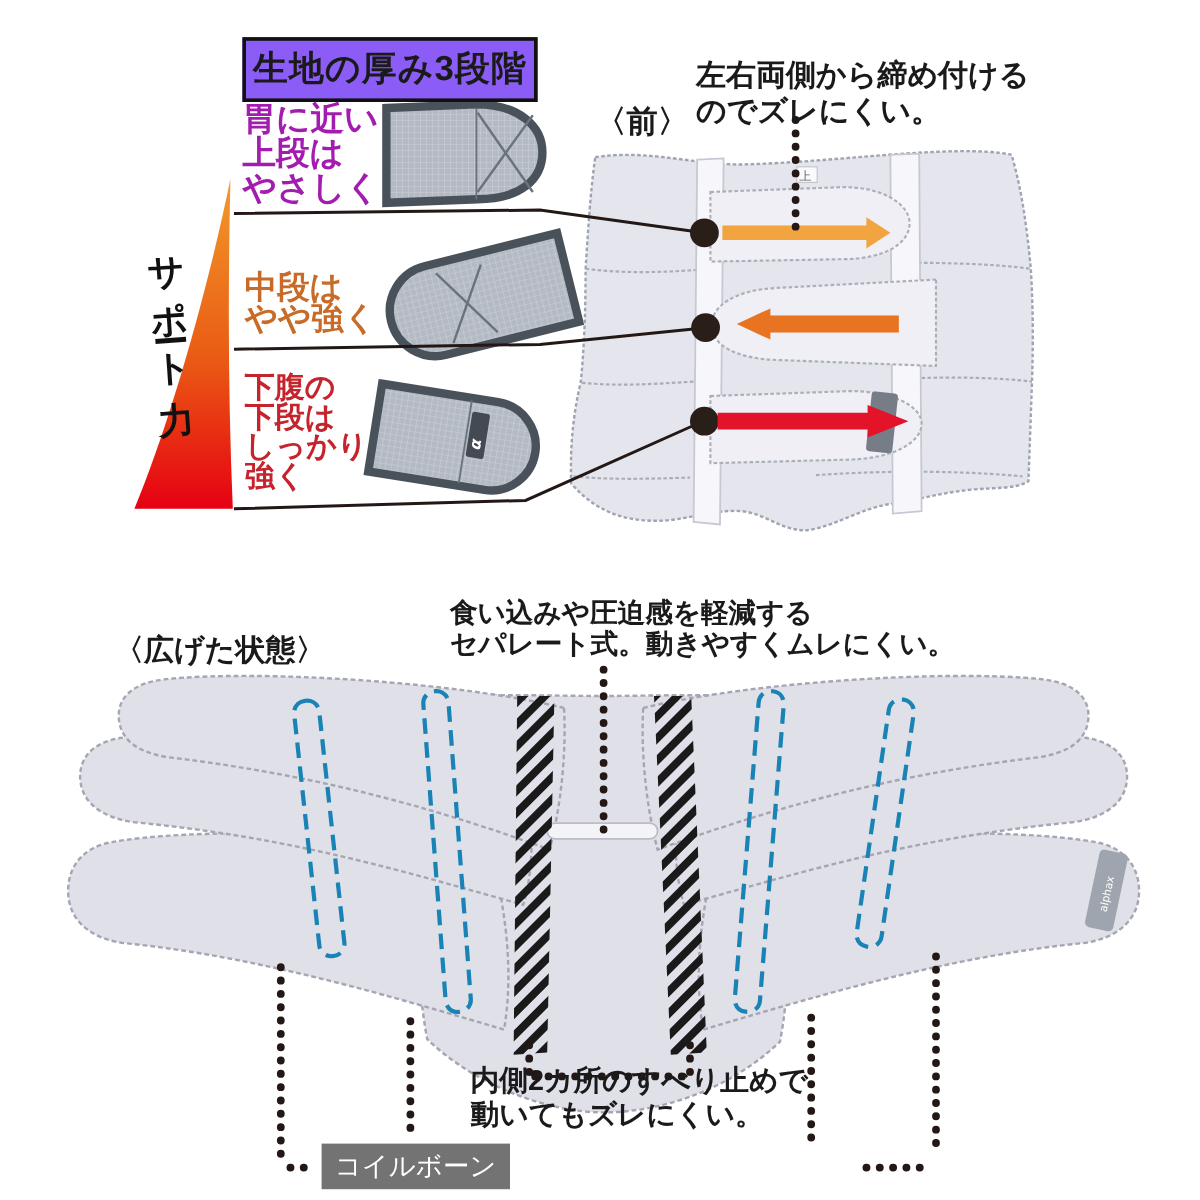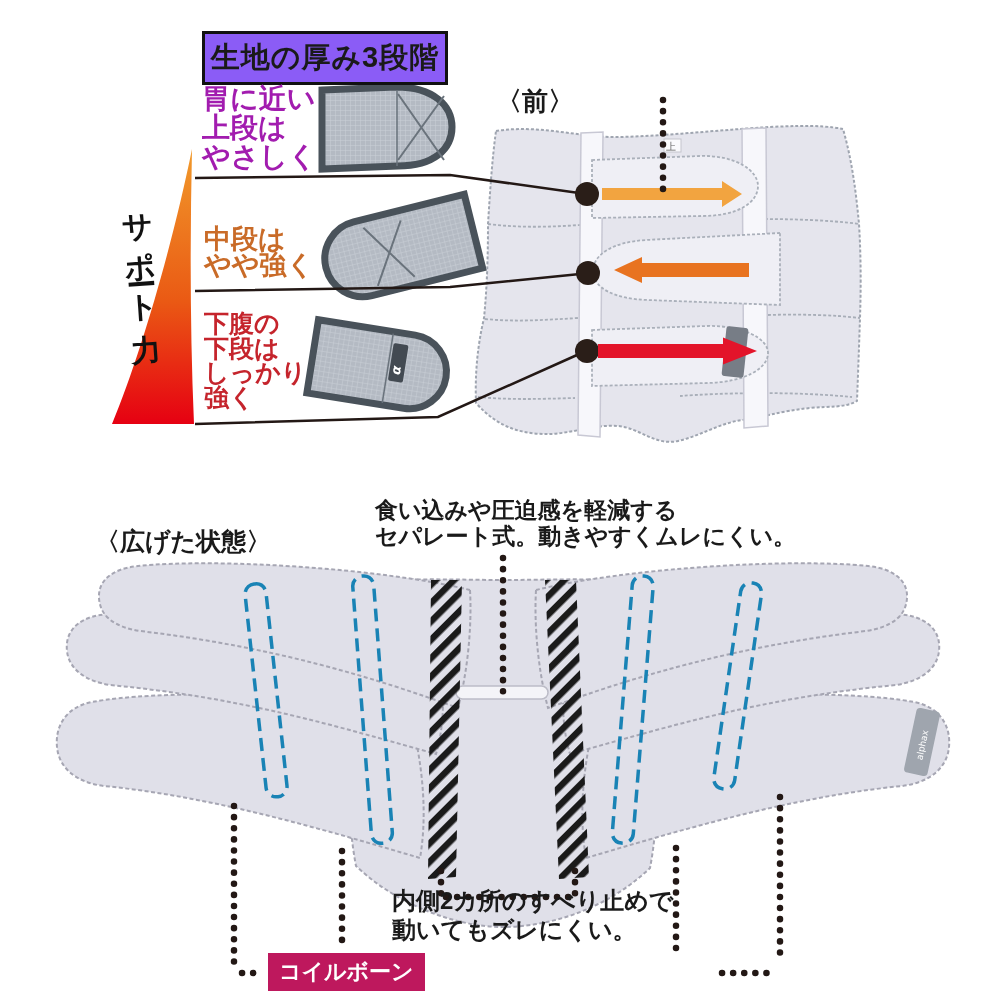--- a/index.html
+++ b/index.html
@@ -13,22 +13,22 @@
   .row1{left:202px;top:84px;font-size:28px;line-height:29px;color:#a21caf;}
   .row2{left:204px;top:226px;font-size:27px;line-height:26px;color:#C96B28;}
   .row3{left:204px;top:311px;font-size:25px;line-height:24.5px;color:#C5242C;}
   .support{left:120px;top:192px;height:175px;writing-mode:vertical-rl;font-size:30px;
            font-weight:800;letter-spacing:4px;transform:rotate(-4deg);color:#111;}
   .front-label{left:496px;top:84px;font-size:26px;font-weight:600;}
   .annotation{left:580px;top:48px;font-size:25px;font-weight:600;line-height:30px;}
   .state-label{left:95px;top:525px;font-size:25px;font-weight:600;}
   .headline{left:375px;top:497px;font-size:23px;font-weight:600;line-height:26px;}
   .grip-note{left:392px;top:886px;font-size:24px;font-weight:600;line-height:29px;}
-  .coil-badge{left:268px;top:953px;background:#be185d;color:#fff;border-radius:0;
-              padding:4px 11px;font-size:22px;font-weight:700;white-space:nowrap;}
+  .coil-badge{left:268px;top:953px;background:#737373;color:#fff;border-radius:0;
+              padding:4px 11px;font-size:22px;font-weight:400;white-space:nowrap;}
   .coil-note{left:414px;top:957px;font-size:23px;font-weight:600;}
 </style>
 </head>
 <body>
 
 <div id="canvas">
 
 <svg id="gfx" width="1000" height="1000" viewBox="0 0 1000 1000">
   <defs>
     <linearGradient id="wg" gradientUnits="userSpaceOnUse" x1="0" y1="149" x2="0" y2="424">
@@ -158,20 +158,22 @@
   <div class="txt row-label row1">胃に近い
 上段は
 やさしく</div>
   <div class="txt row-label row2">中段は
 やや強く</div>
   <div class="txt row-label row3">下腹の
 下段は
 しっかり
 強く</div>
   <div class="txt front-label">〈前〉</div>
+  <div class="txt annotation">左右両側から締め付ける
+のでズレにくい。</div>
 
   <div class="txt state-label">〈広げた状態〉</div>
   <div class="txt headline">食い込みや圧迫感を軽減する
 セパレート式。動きやすくムレにくい。</div>
   <div class="txt grip-note">内側2カ所のすべり止めで
 動いてもズレにくい。</div>
   <div class="txt coil-badge">コイルボーン</div>
 </div>
 
 </body></html>

